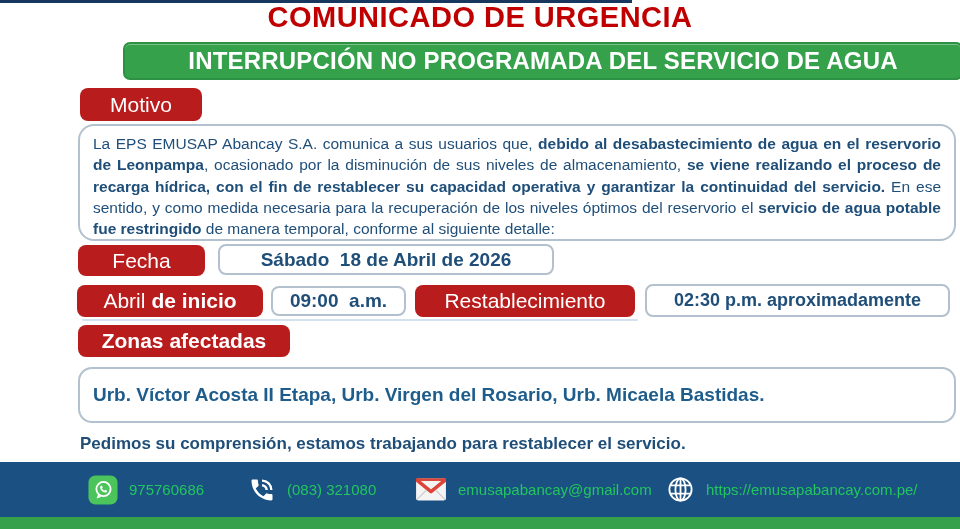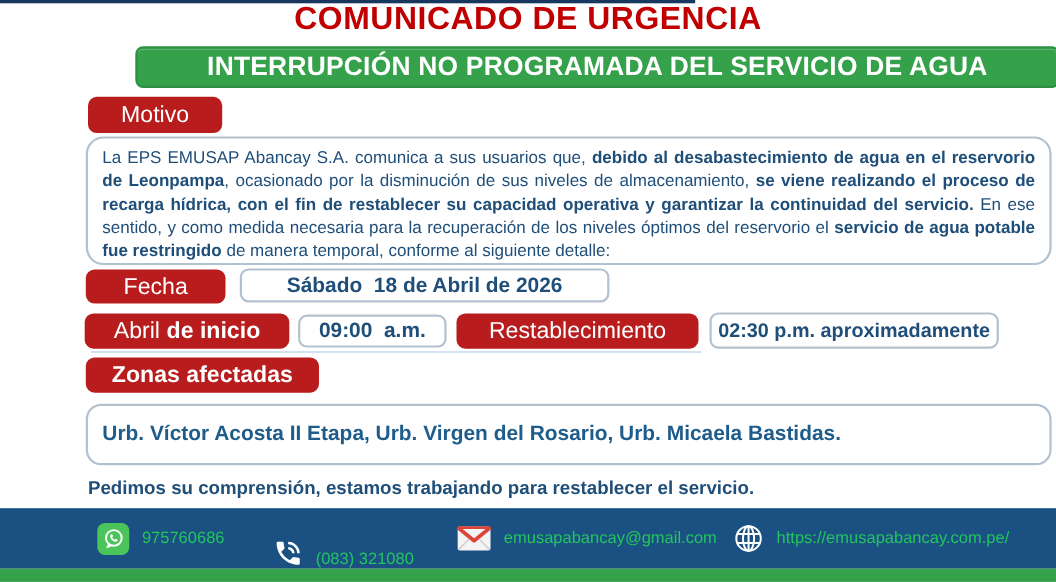--- a/index.html
+++ b/index.html
@@ -24,32 +24,32 @@
   .para-box b{font-weight:700;}
   .value-box{border:2px solid #B3C1CE;border-radius:8px;background:#fff;
     display:flex;align-items:center;justify-content:center;
     color:#1F4E79;font-weight:700;}
   .badge-fecha{left:78px;top:245px;width:127px;height:31px;}
   .box-date{left:218px;top:244px;width:336px;height:31px;font-size:19px;}
   .badge-hora{left:77px;top:285px;width:186px;height:32px;}
   .badge-hora b{margin-left:6px;}
   .box-hora{left:271px;top:286px;width:135px;height:30px;font-size:19px;}
   .badge-rest{left:415px;top:285px;width:220px;height:32px;}
-  .box-rest{left:645px;top:284px;width:263px;height:33px;font-size:18px;}
+  .box-rest{left:645px;top:284px;width:305px;height:33px;font-size:18px;}
   .faint-line{left:82px;top:319px;width:556px;height:0;
     border-top:2px solid #D3E2EE;border-radius:2px;}
   .badge-zonas{left:78px;top:325px;width:212px;height:32px;font-weight:700;}
   .box-zonas{left:78px;top:367px;width:878px;height:56px;border:2px solid #B3C1CE;
     border-radius:14px;display:flex;align-items:center;padding-left:13px;
     font-weight:700;font-size:19px;color:#1E5C8B;border-radius:14px;background:#fff;}
   .closing{left:80px;top:434px;font-weight:700;font-size:17px;color:#1F4E79;}
   .footer{left:0;top:462px;width:960px;height:55px;background:#1A5182;}
   .footer-group{position:absolute;top:0;height:100%;display:flex;
     align-items:center;gap:11px;color:#22c55e;font-size:15px;}
-  .fg-whatsapp{left:88px;} .fg-phone{left:248px;align-items:flex-end;}
+  .fg-whatsapp{left:88px;} .fg-phone{left:248px;}
   .fg-email{left:415px;} .fg-web{left:666px;}
   .green-bar{left:0;top:517px;width:960px;height:12px;background:#35A14B;}
   .icon{display:flex;align-items:center;justify-content:center;}
 </style>
 </head>
 <body>
 
 <div id="flyer">
 
   <div class="abs top-strip"></div>

